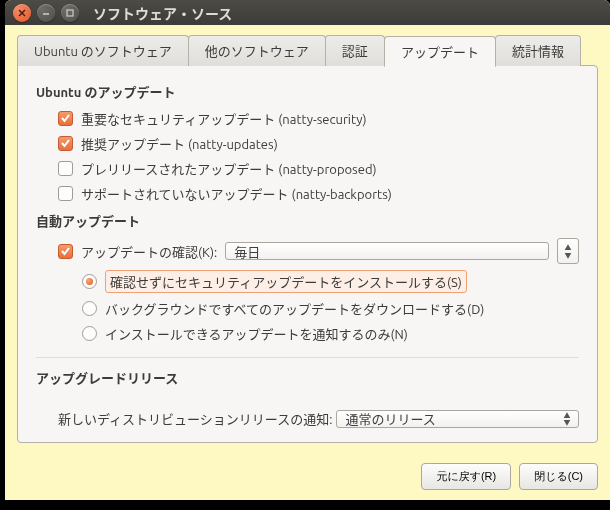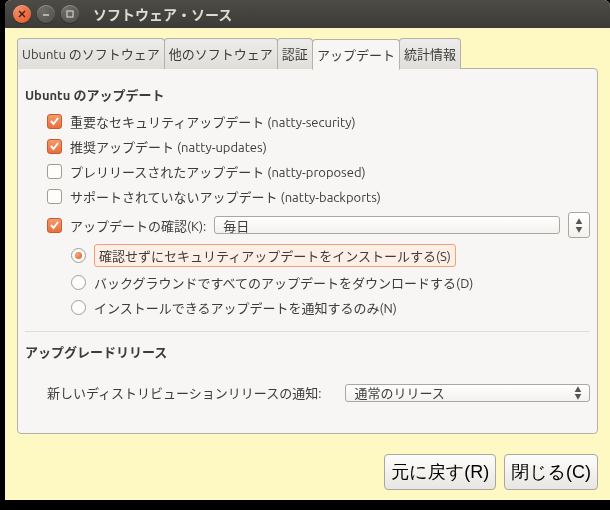--- a/index.html
+++ b/index.html
@@ -50,41 +50,41 @@
   padding: 10px 12px;
   display: flex;
   flex-direction: column;
 }
 .tabs {
   display: flex;
   position: relative;
   z-index: 2;
 }
 .tab {
-  padding: 5px 4px;
+  padding: 5px 16px;
   background: linear-gradient(to bottom, #ececea, #e0ded9);
   border: 1px solid #b5b0a8;
   border-bottom: none;
   border-radius: 4px 4px 0 0;
   margin-right: -1px;
   cursor: pointer;
   font-size: 13px;
 }
 .tab.active {
   background: #f7f6f5;
   border-bottom: 1px solid #f7f6f5;
   position: relative;
   top: 1px;
 }
 .panel {
   background: #f7f6f5;
   border: 1px solid #b5b0a8;
   border-radius: 0 4px 4px 4px;
   margin-top: -1px;
-  padding: 14px 7px;
+  padding: 14px 18px;
   flex: 1;
 }
 .section-title {
   font-weight: bold;
   margin: 8px 0 8px 0;
 }
 .section-title:first-child { margin-top: 2px; }
 .row {
   display: flex;
   align-items: center;
@@ -174,35 +174,35 @@
 }
 hr.sep {
   border: none;
   border-top: 1px solid #e0ddd7;
   margin: 14px 0 10px 0;
 }
 .release-row {
   display: flex;
   align-items: center;
   margin: 22px 0 0 22px;
-  gap: 24px;
+  gap: 4px;
 }
 .footer {
   display: flex;
   justify-content: flex-end;
   gap: 8px;
   padding: 10px 12px;
 }
 .btn {
-  padding: 5px 6px;
+  padding: 5px 14px;
   border: 1px solid #aba79f;
   border-radius: 4px;
   background: linear-gradient(to bottom, #fdfdfc, #e8e6e2);
   cursor: pointer;
-  font-size: 18px;
+  font-size: 11px;
 }
 </style>
 </head>
 <body>
 
 <div class="window">
   <div class="titlebar">
     <div class="win-btn win-close">
       <svg width="8" height="8" viewBox="0 0 8 8">
           <path d="M1 1 L7 7 M7 1 L1 7" stroke="#4a1f0d" stroke-width="1.5"></path>
@@ -255,20 +255,21 @@
         </div>
         <span>プレリリースされたアップデート (natty-proposed)</span>
       </div>
       <div class="row">
         <div class="checkbox">
           
         </div>
         <span>サポートされていないアップデート (natty-backports)</span>
       </div>
 
+      <div class="section-title">自動アップデート</div>
 
       <div class="row">
         <div class="checkbox checked">
           <svg width="11" height="11" viewBox="0 0 11 11">
               <path d="M2 5 L4.5 8 L9 2" stroke="#fff" stroke-width="2" fill="none"></path>
             </svg>
         </div>
         <span>アップデートの確認(K):</span>
         <div class="combo">
           <span>毎日</span>

